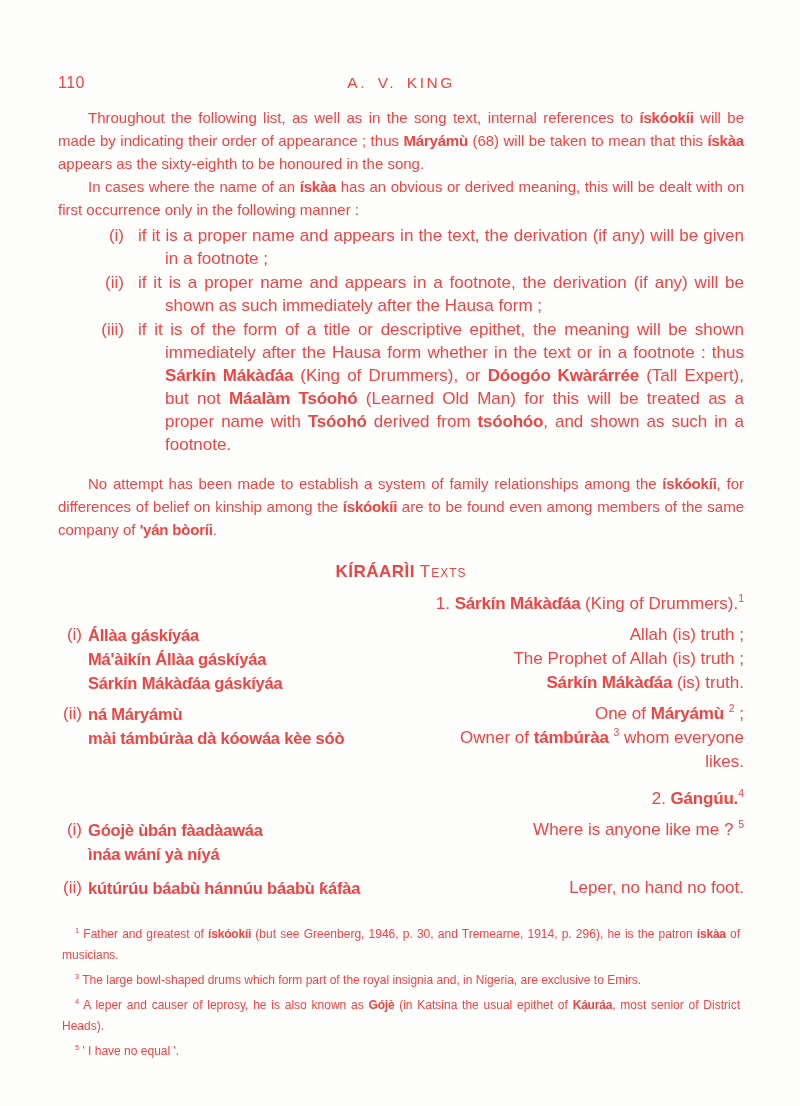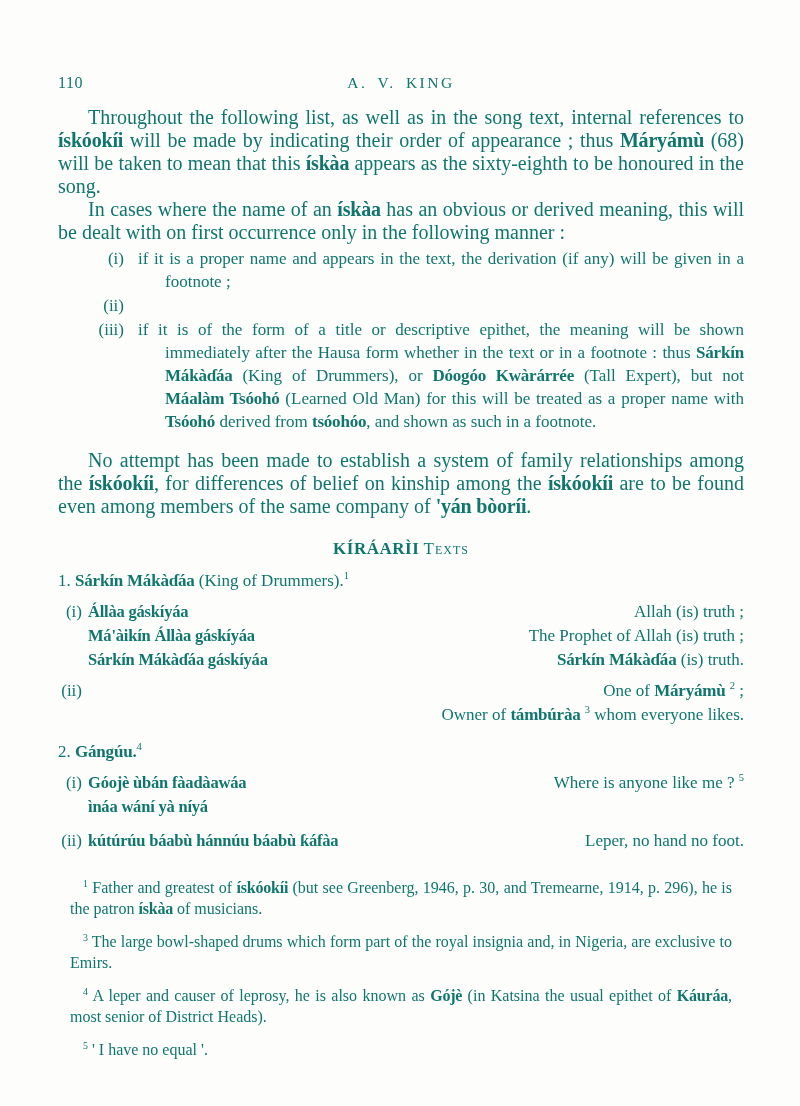--- a/index.html
+++ b/index.html
@@ -2,22 +2,22 @@
 <html><head>
 <meta charset="utf-8">
 <style>
   html, body { margin: 0; padding: 0; background: #e8e8e6; }
   .page {
     position: relative;
     width: 800px;
     height: 1106px;
     margin: 0 auto;
     background: #fdfdfb;
-    color: #0f766e;
-    font-family: Liberation Serif, serif;
+    color: #ef4444;
+    font-family: Liberation Sans, sans-serif;
     box-sizing: border-box;
     padding: 72px 56px 0 58px;
     overflow: hidden;
   }
   .runhead {
     display: flex;
     align-items: baseline;
     font-size: 16px;
     line-height: 22px;
     margin-bottom: 12px;
@@ -26,21 +26,21 @@
   .runtitle {
     flex: 1;
     text-align: center;
     letter-spacing: 2.5px;
     word-spacing: 4px;
     font-size: 15.5px;
     margin-left: -110px;
     margin-right: 10px;
   }
   .p {
-    font-size: 20px;
+    font-size: 15px;
     line-height: 23px;
     text-align: justify;
     text-indent: 30px;
     margin: 0;
   }
   .b { font-weight: bold; letter-spacing: -0.2px; }
   sup {
     font-size: 0.62em;
     line-height: 0;
     vertical-align: super;
@@ -63,44 +63,44 @@
   .closing { margin-top: 16px; }
   .sect-head {
     text-align: center;
     font-size: 17px;
     line-height: 22px;
     margin-top: 20px;
   }
   .sect-head .hausa-caps { font-weight: bold; letter-spacing: 0.5px; margin-top: 34px; }
   .smallcaps { font-variant: small-caps; letter-spacing: 1px; }
   .song-title {
-    text-align: left;
+    text-align: right;
     font-size: 17px;
     line-height: 24px;
     margin-top: 9px;
     margin-bottom: 4px;
   }
   .verse {
     display: flex;
     font-size: 17px;
     line-height: 24px;
     margin-top: 7px;
   }
   .verse-label { flex: 0 0 24px; text-align: right; }
   .hausa-col { flex: 0 0 344px; margin-left: 6px; }
   .hausa-line { font-weight: bold; font-size: 16.5px; letter-spacing: -0.2px; }
   .english-col { flex: 1; text-align: right; }
   .english-line.hang { padding-left: 38px; text-indent: -38px; }
   .footnotes { margin-top: 24px; }
   .footnote {
-    font-size: 16px;
+    font-size: 12px;
     line-height: 21px;
     text-align: justify;
     text-indent: 13px;
-    margin: 12px;
+    margin: 4px;
   }
 </style>
 </head>
 <body>
 
 <div class="page">
 
   <div class="runhead">
     <span class="pagenum">110</span>
     <span class="runtitle">A. V. KING</span>
@@ -110,20 +110,21 @@
 
   <p class="p"><span>In cases where the name of an </span><span class="b">ískàa</span><span> has an obvious or derived meaning, this will be dealt with on first occurrence only in the following manner :</span></p>
 
   <div class="conds">
     <div class="cond">
       <span class="cond-label">(i)</span>
       <span class="cond-body"><span>if it is a proper name and appears in the text, the derivation (if any) will be given in a footnote ;</span></span>
     </div>
     <div class="cond">
       <span class="cond-label">(ii)</span>
+      <span class="cond-body"><span>if it is a proper name and appears in a footnote, the derivation (if any) will be shown as such immediately after the Hausa form ;</span></span>
     </div>
     <div class="cond">
       <span class="cond-label">(iii)</span>
       <span class="cond-body"><span>if it is of the form of a title or descriptive epithet, the meaning will be shown immediately after the Hausa form whether in the text or in a footnote : thus </span><span class="b">Sárkín Mákàɗáa</span><span> (King of Drummers), or </span><span class="b">Dóogóo Kwàrárrée</span><span> (Tall Expert), but not </span><span class="b">Máalàm Tsóohó</span><span> (Learned Old Man) for this will be treated as a proper name with </span><span class="b">Tsóohó</span><span> derived from </span><span class="b">tsóohóo</span><span>, and shown as such in a footnote.</span></span>
     </div>
   </div>
 
   <p class="p closing"><span>No attempt has been made to establish a system of family relationships among the </span><span class="b">ískóokíi</span><span>, for differences of belief on kinship among the </span><span class="b">ískóokíi</span><span> are to be found even among members of the same company of </span><span class="b">'yán bòoríi</span><span>.</span></p>
 
   <div class="sect-head">
@@ -143,20 +144,24 @@
       </div>
       <div class="english-col">
         <div class="english-line"><span>Allah (is) truth ;</span></div>
         <div class="english-line"><span>The Prophet of Allah (is) truth ;</span></div>
         <div class="english-line"><span class="b">Sárkín Mákàɗáa</span><span> (is) truth.</span></div>
       </div>
     </div>
 
     <div class="verse">
       <span class="verse-label">(ii)</span>
+      <div class="hausa-col">
+        <div class="hausa-line">ná Máryámù</div>
+        <div class="hausa-line">mài támbúràa dà kóowáa kèe sóò</div>
+      </div>
       <div class="english-col">
         <div class="english-line"><span>One of </span><span class="b">Máryámù</span><span> </span><sup>2</sup><span> ;</span></div>
         <div class="english-line hang"><span>Owner of </span><span class="b">támbúràa</span><span> </span><sup>3</sup><span> whom everyone likes.</span></div>
       </div>
     </div>
   </div>
 
   <div>
     <div class="song-title" style="margin-top:13px;"><span>2. </span><span class="b">Gángúu.</span><sup>4</sup></div>
 

